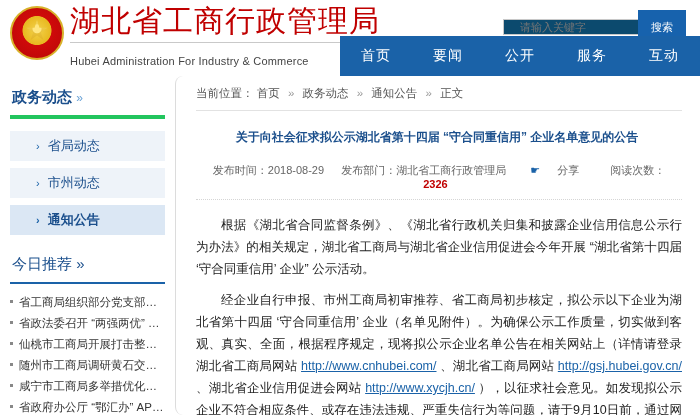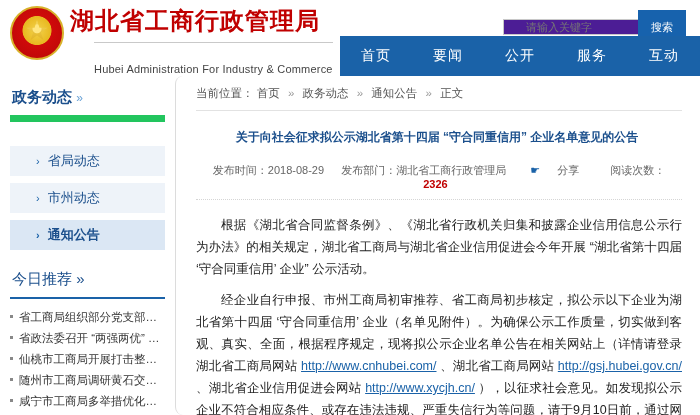--- a/index.html
+++ b/index.html
@@ -33,51 +33,50 @@
     content: "";
     position: absolute; left: 50%; top: 46%;
     width: 22px; height: 22px; margin-left: -11px; margin-top: -11px;
     background:
       radial-gradient(circle at 50% 40%, #ffe680 0 4px, transparent 5px),
       linear-gradient(#f5d75e, #e0b020);
     clip-path: polygon(50% 0%, 61% 35%, 98% 35%, 68% 57%, 79% 91%, 50% 70%, 21% 91%, 32% 57%, 2% 35%, 39% 35%);
   }
   .titleblock { padding-top: 6px; }
   .cn-title {
-    font-size: 24px;
-    font-weight: bold;
+    font-size: 30px;
+    font-weight: normal;
     color: #c00000;
     letter-spacing: 1px;
     line-height: 30px;
     white-space: nowrap;
   }
   .en-title {
     font-size: 11px;
     color: #444;
     margin-top: 6px;
     border-top: 1px solid #c9c9c9;
-    padding-top: 20px;
+    padding-top: 12px;
     letter-spacing: .2px;
     white-space: nowrap;
-    margin-left: 24px;
   }
   .searchbox {
     position: absolute;
     right: 14px; top: 10px;
     display: flex; align-items: center;
   }
   .search-input {
     width: 135px; height: 16px;
     border: 1px solid #c8c8c8;
     border-right: none;
     font-size: 11px;
     color: #999;
-    padding: 0 22px;
+    padding: 0 16px;
     outline: none;
-    background: #4c1d95;
+    background: #0c4a6e;
   }
   .search-btn {
     height: 34px;
     background: #1762ad;
     color: #fff;
     border: 1px solid #1762ad;
     font-size: 11px;
     padding: 0 12px;
     cursor: pointer;
   }
@@ -108,22 +107,22 @@
   .sidebar {
     width: 175px;
     padding: 8px 10px 0 10px;
     background: #fff;
   }
   .side-head {
     font-size: 15px;
     font-weight: bold;
     color: #1b4f8c;
     padding: 4px 0 8px 2px;
-    border-bottom: 7px solid #22c55e;
-    margin-bottom: 24px;
+    border-bottom: 4px solid #22c55e;
+    margin-bottom: 12px;
   }
   .side-head .arrows { color: #6aa2d6; font-weight: normal; font-size: 12px; }
   .side-list { list-style: none; margin: 0; padding: 0; }
   .side-list li {
     height: 30px;
     background: #eef3f9;
     margin-bottom: 7px;
     display: flex;
     align-items: center;
     font-size: 13px;

